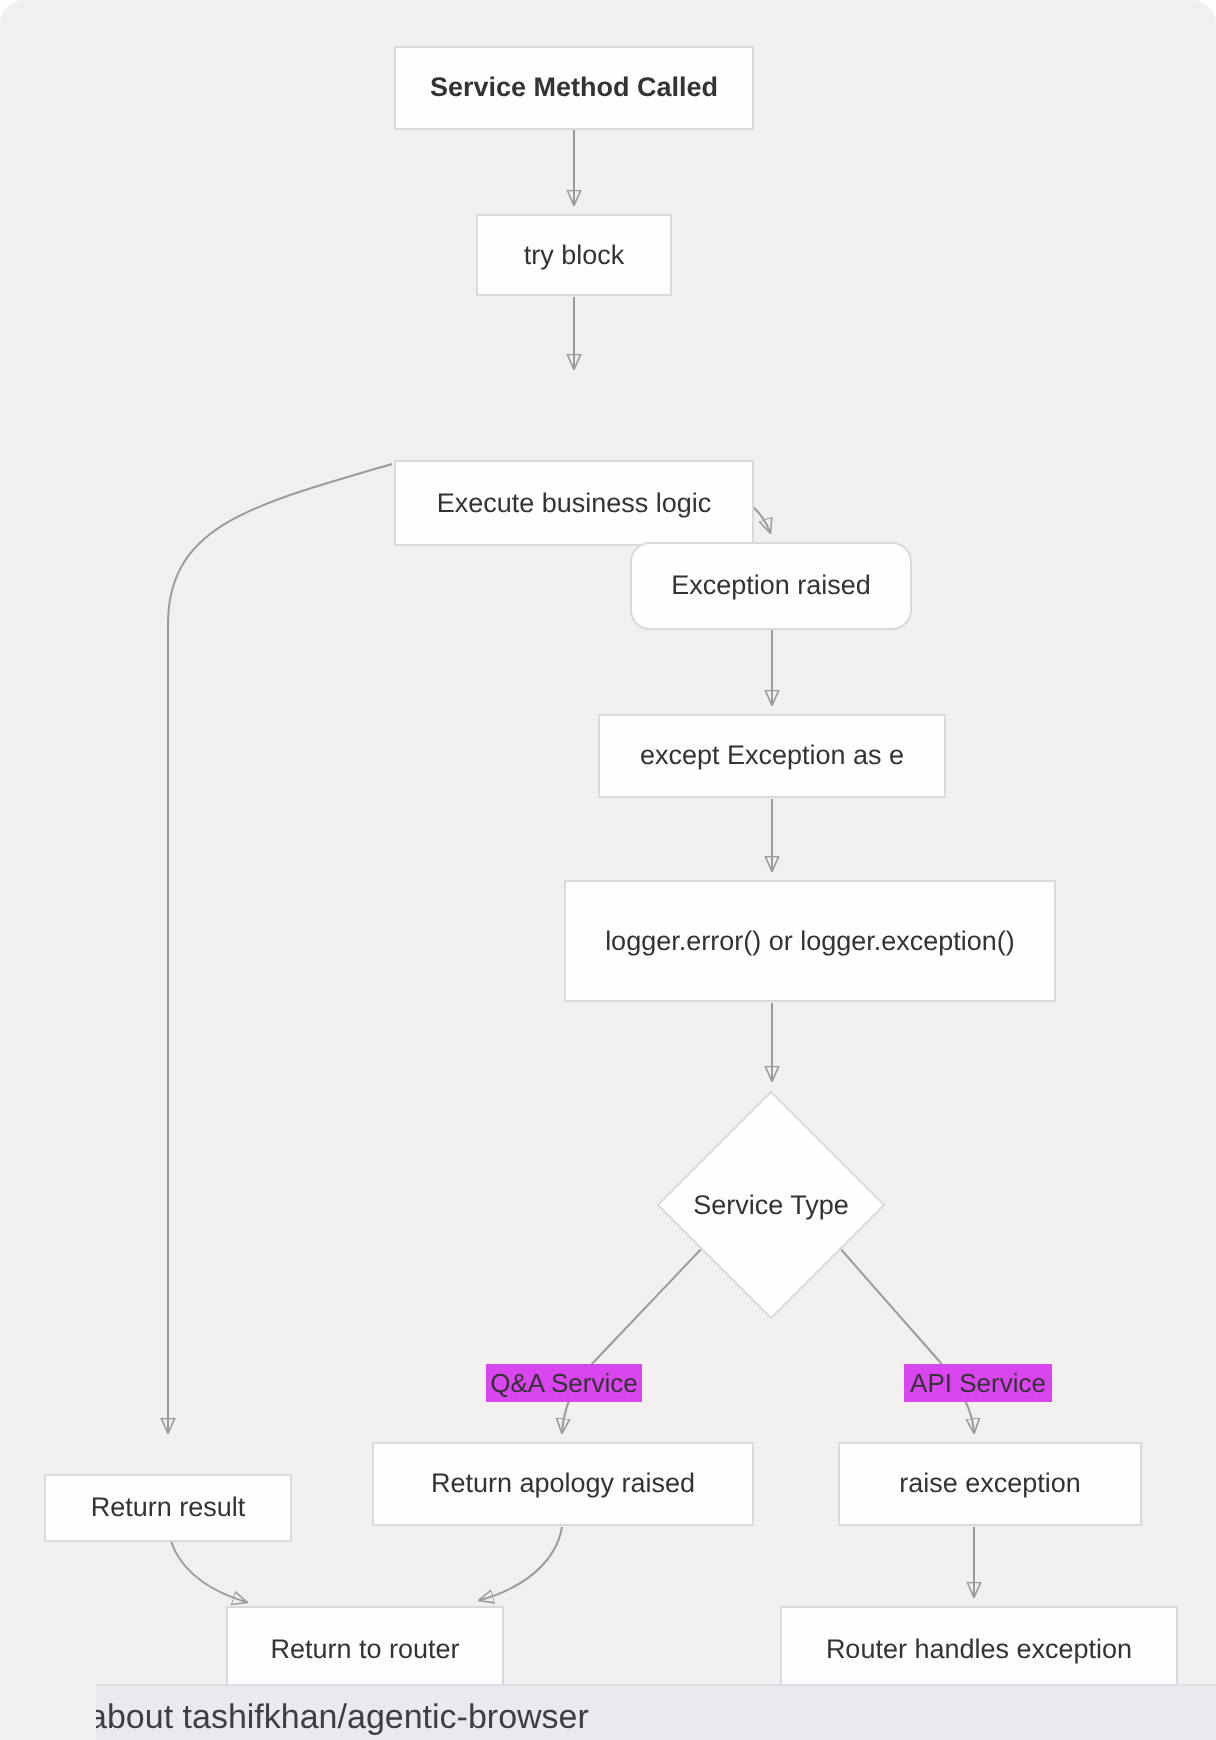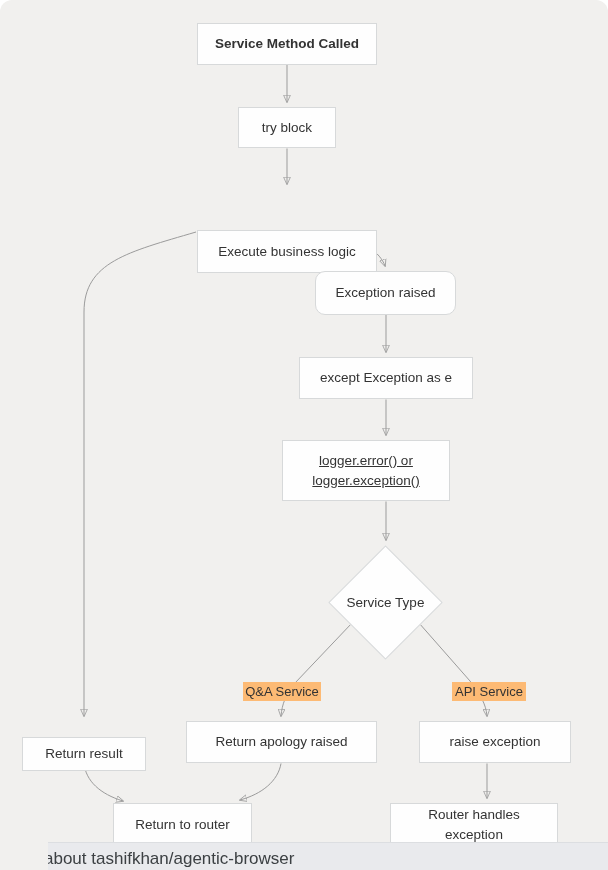--- a/index.html
+++ b/index.html
@@ -67,21 +67,21 @@
     display: flex;
     align-items: center;
     justify-content: center;
     color: #333333;
     font-size: 13.5px;
     z-index: 1;
   }
   .edge-label {
     position: absolute;
     box-sizing: border-box;
-    background: #fdba74;
+    background: #d946ef;
     color: #333333;
     font-size: 13px;
     line-height: 19px;
     text-align: center;
     z-index: 2;
     white-space: nowrap;
   }
   .statusbar {
     position: absolute;
     left: 0;
@@ -143,21 +143,21 @@
   </div>
 
   <div class="node" style="left:315px; top:271px; width:141px; height:44px;border-radius:10px;">
     <span>Exception raised</span>
   </div>
 
   <div class="node" style="left:299px; top:357px; width:174px; height:42px;align-items:center;">
     <span>except Exception as e</span>
   </div>
 
-  <div class="node" style="left:282px; top:440px; width:168px; height:61px;text-decoration:underline;">
+  <div class="node" style="left:282px; top:440px; width:246px; height:61px;">
     <span>logger.error() or logger.exception()</span>
   </div>
 
   <div class="diamond-wrap" style="left:328px; top:545px; width:115px; height:115px;">
     <div class="diamond-shape"></div>
     <div class="diamond-label">Service Type</div>
   </div>
 
   <div class="edge-label" style="left:243px; top:682px; width:78px; height:19px;">Q&amp;A Service</div>
 
@@ -172,20 +172,20 @@
   </div>
 
   <div class="node" style="left:419px; top:721px; width:152px; height:42px;">
     <span>raise exception</span>
   </div>
 
   <div class="node" style="left:113px; top:803px; width:139px; height:43px;">
     <span>Return to router</span>
   </div>
 
-  <div class="node" style="left:390px; top:803px; width:168px; height:43px;">
+  <div class="node" style="left:390px; top:803px; width:199px; height:43px;">
     <span>Router handles exception</span>
   </div>
 
   <div class="statusbar">
     <span class="statusbar-text">about tashifkhan/agentic-browser</span>
   </div>
 </div>
 
 </body></html>

